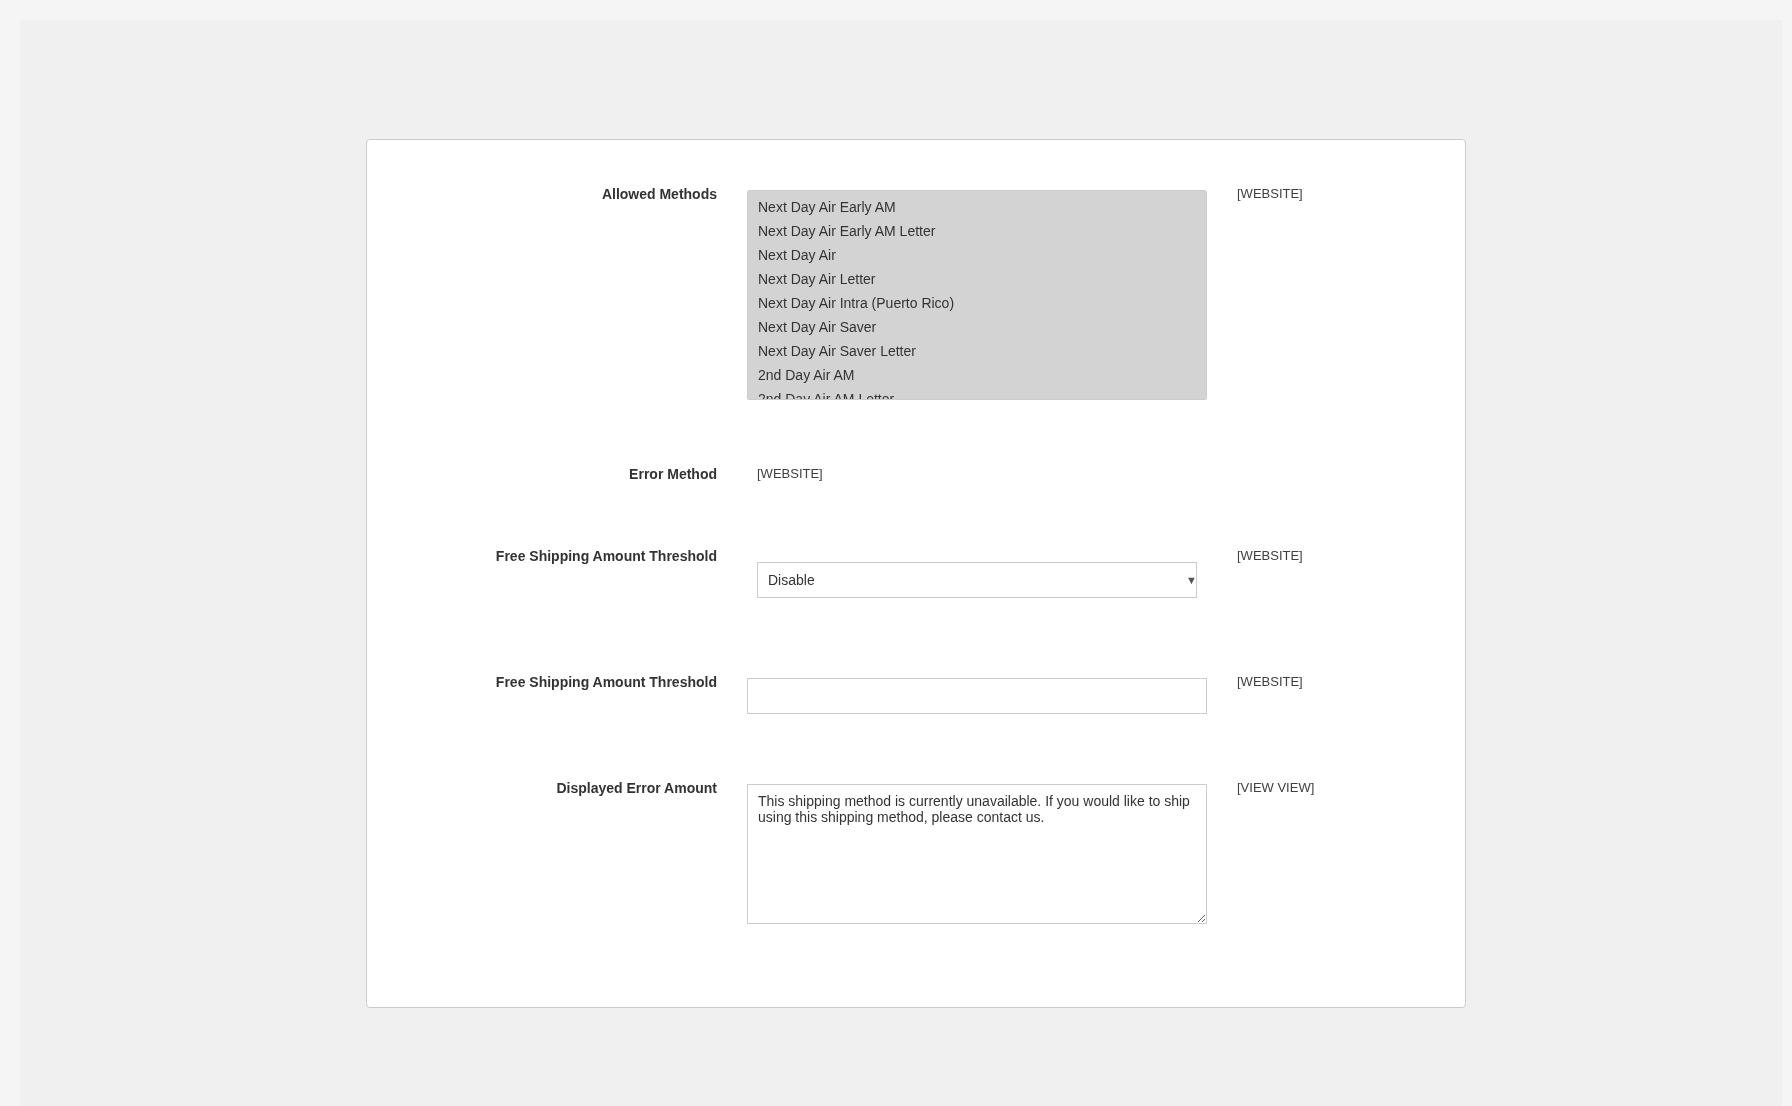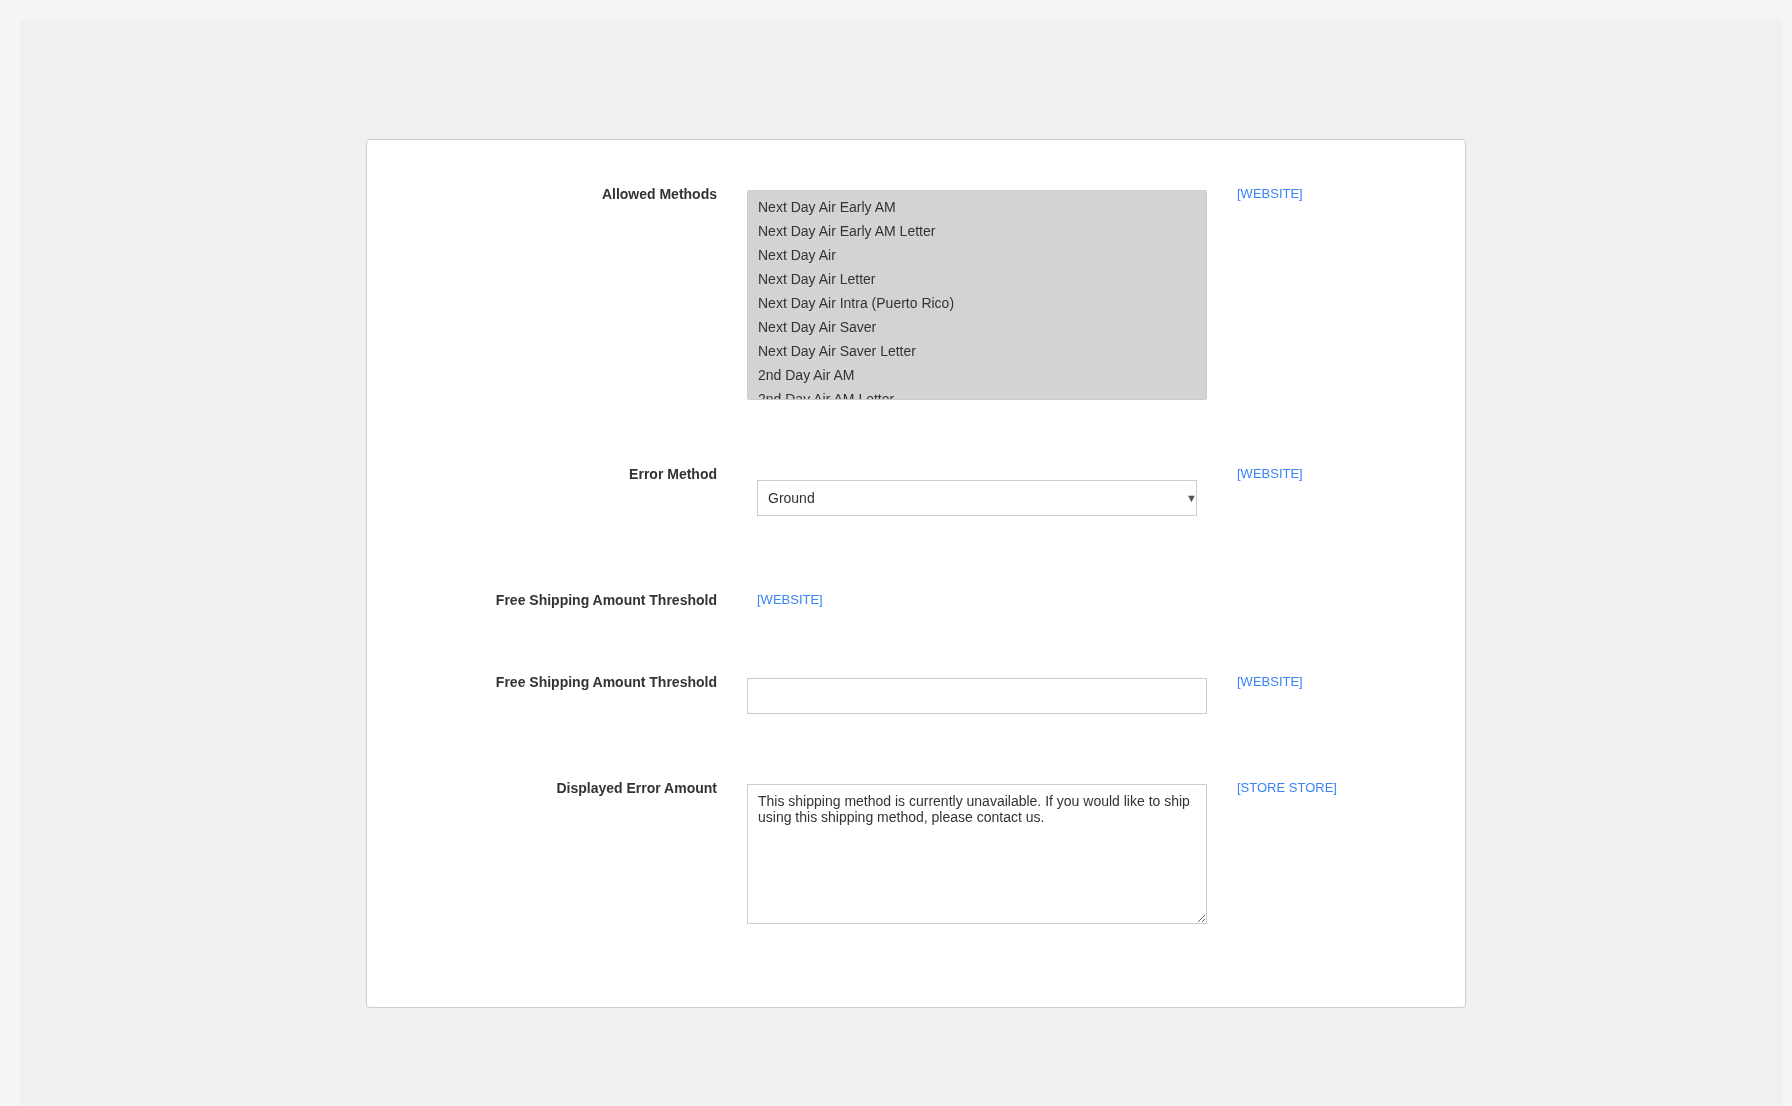--- a/index.html
+++ b/index.html
@@ -47,21 +47,21 @@
       color: #333;
       flex-shrink: 0;
     }
 
     .form-control-wrapper {
       flex: 1;
       max-width: 480px;
     }
 
     .form-scope {
-      color: #3b82f6;
+      color: #404040;
       font-size: 13px;
       padding-left: 20px;
       padding-top: 6px;
       flex-shrink: 0;
     }
 
     .allowed-methods-select {
       width: 100%;
       height: 210px;
       border: 1px solid #ccc;
@@ -159,45 +159,45 @@
             <option value="2nd Day Air">2nd Day Air</option>
             <option value="3 Day Select">3 Day Select</option>
             <option value="Ground">Ground</option>
           </select>
       </div>
       <div class="form-scope">[WEBSITE]</div>
     </div>
 
     <div class="form-row">
       <div class="form-label">Error Method</div>
+      <div class="form-scope">[WEBSITE]</div>
+    </div>
+
+    <div class="form-row">
+      <div class="form-label">Free Shipping Amount Threshold</div>
       <div class="form-control-wrapper">
         <div class="select-wrapper">
           <select class="select-dropdown">
             
-          <option value="Ground">Ground</option><option value="Next Day Air">Next Day Air</option><option value="2nd Day Air">2nd Day Air</option><option value="3 Day Select">3 Day Select</option></select>
+          <option value="Disable">Disable</option><option value="Enable">Enable</option></select>
         </div>
       </div>
       <div class="form-scope">[WEBSITE]</div>
     </div>
 
     <div class="form-row">
       <div class="form-label">Free Shipping Amount Threshold</div>
-      <div class="form-scope">[WEBSITE]</div>
-    </div>
-
-    <div class="form-row">
-      <div class="form-label">Free Shipping Amount Threshold</div>
       <div class="form-control-wrapper">
         <input type="text" class="text-input" style="">
       </div>
       <div class="form-scope">[WEBSITE]</div>
     </div>
 
     <div class="form-row">
       <div class="form-label">Displayed Error Amount</div>
       <div class="form-control-wrapper">
         <textarea class="textarea-input" style="">This shipping method is currently unavailable. If you would like to ship using this shipping method, please contact us.</textarea>
       </div>
-      <div class="form-scope">[STORE STORE]</div>
+      <div class="form-scope">[VIEW VIEW]</div>
     </div>
 
   </div>
 </div>
 
 </body></html>

